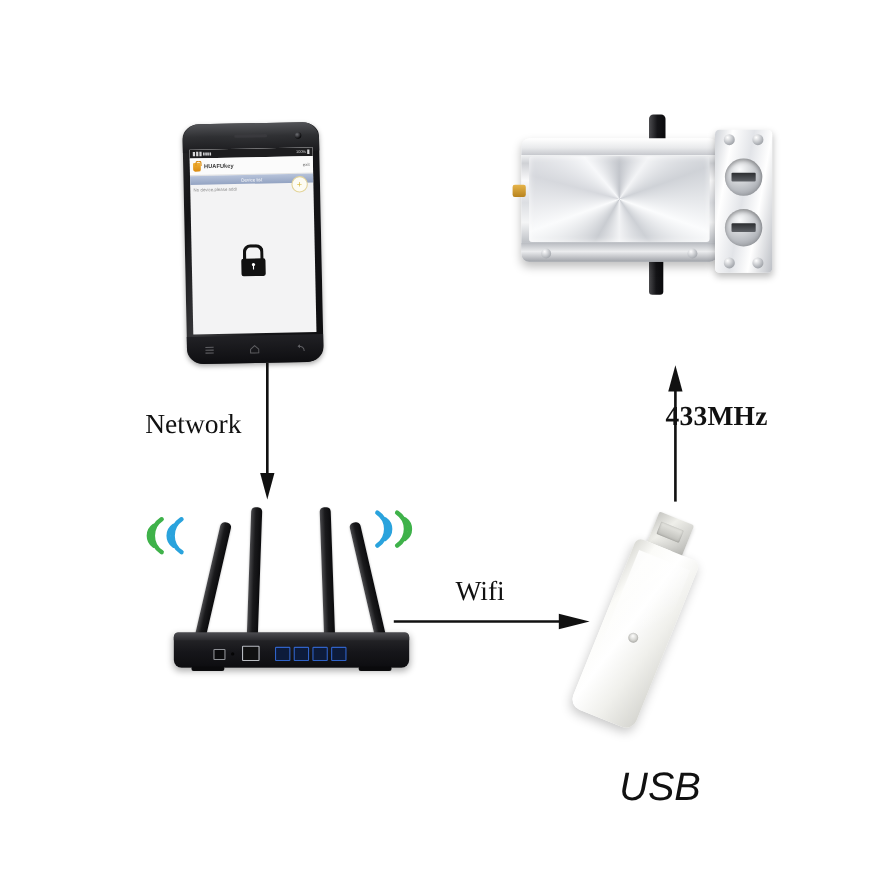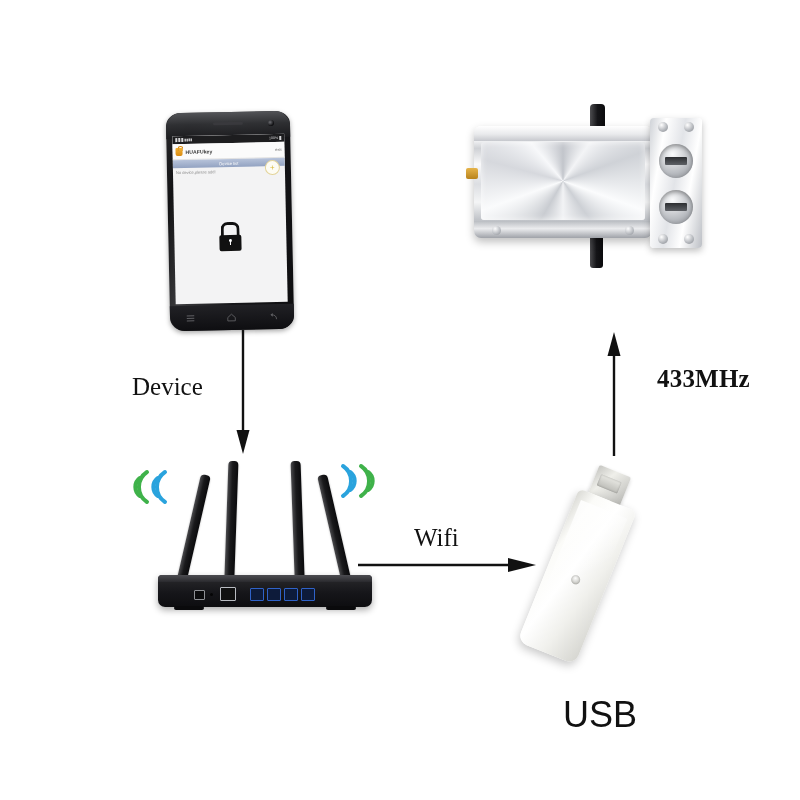--- a/index.html
+++ b/index.html
@@ -6,23 +6,23 @@
   body{width:800px;height:800px;position:relative;overflow:hidden;
        font-family:"Liberation Serif",serif;}
   .stage{position:absolute;inset:0;}
 
   
   .lbl{position:absolute;color:#111;white-space:pre;}
   .lbl-serif{font-family:"Liberation Serif",serif;}
   .lbl-sans{font-family:"Liberation Sans",sans-serif;}
 
   #label-network{left:132px;top:373px;font-size:25px;}
-  #label-433mhz{left:657px;top:365px;font-size:25px;font-weight:bold;letter-spacing:.2px;}
+  #label-433mhz{left:605px;top:365px;font-size:25px;font-weight:bold;letter-spacing:.2px;}
   #label-wifi{left:414px;top:524px;font-size:25px;}
-  #label-usb{left:563px;top:694px;font-size:36px;}
+  #label-usb{left:563px;top:694px;font-size:36px;font-style:italic;}
   #label-dc5v{left:548px;top:733px;font-size:36px;}
 
   
   .arrow-svg{position:absolute;overflow:visible;}
   #arrow-network{left:232px;top:330px;}
   #arrow-433mhz{left:603px;top:330px;}
   #arrow-wifi{left:358px;top:554px;}
 
   
   #phone{position:absolute;left:168px;top:112px;width:124px;height:218px;
@@ -326,18 +326,18 @@
   <svg class="arrow-svg" id="arrow-433mhz" width="22" height="126" viewBox="0 0 22 126">
     <line x1="11" y1="126" x2="11" y2="18" stroke="#111" stroke-width="2.4"></line>
     <path d="M11 2 L4.5 26 L17.5 26 Z" fill="#111"></path>
   </svg>
 
   <svg class="arrow-svg" id="arrow-wifi" width="180" height="22" viewBox="0 0 180 22">
     <line x1="0" y1="11" x2="158" y2="11" stroke="#111" stroke-width="2.4"></line>
     <path d="M178 11 L150 4 L150 18 Z" fill="#111"></path>
   </svg>
 
-  <div class="lbl lbl-serif" id="label-network">Device</div>
+  <div class="lbl lbl-serif" id="label-network">Network</div>
   <div class="lbl lbl-serif" id="label-433mhz">433MHz</div>
   <div class="lbl lbl-serif" id="label-wifi">Wifi</div>
   <div class="lbl lbl-sans" id="label-usb">USB</div>
 
 </div>
 
 </body></html>

